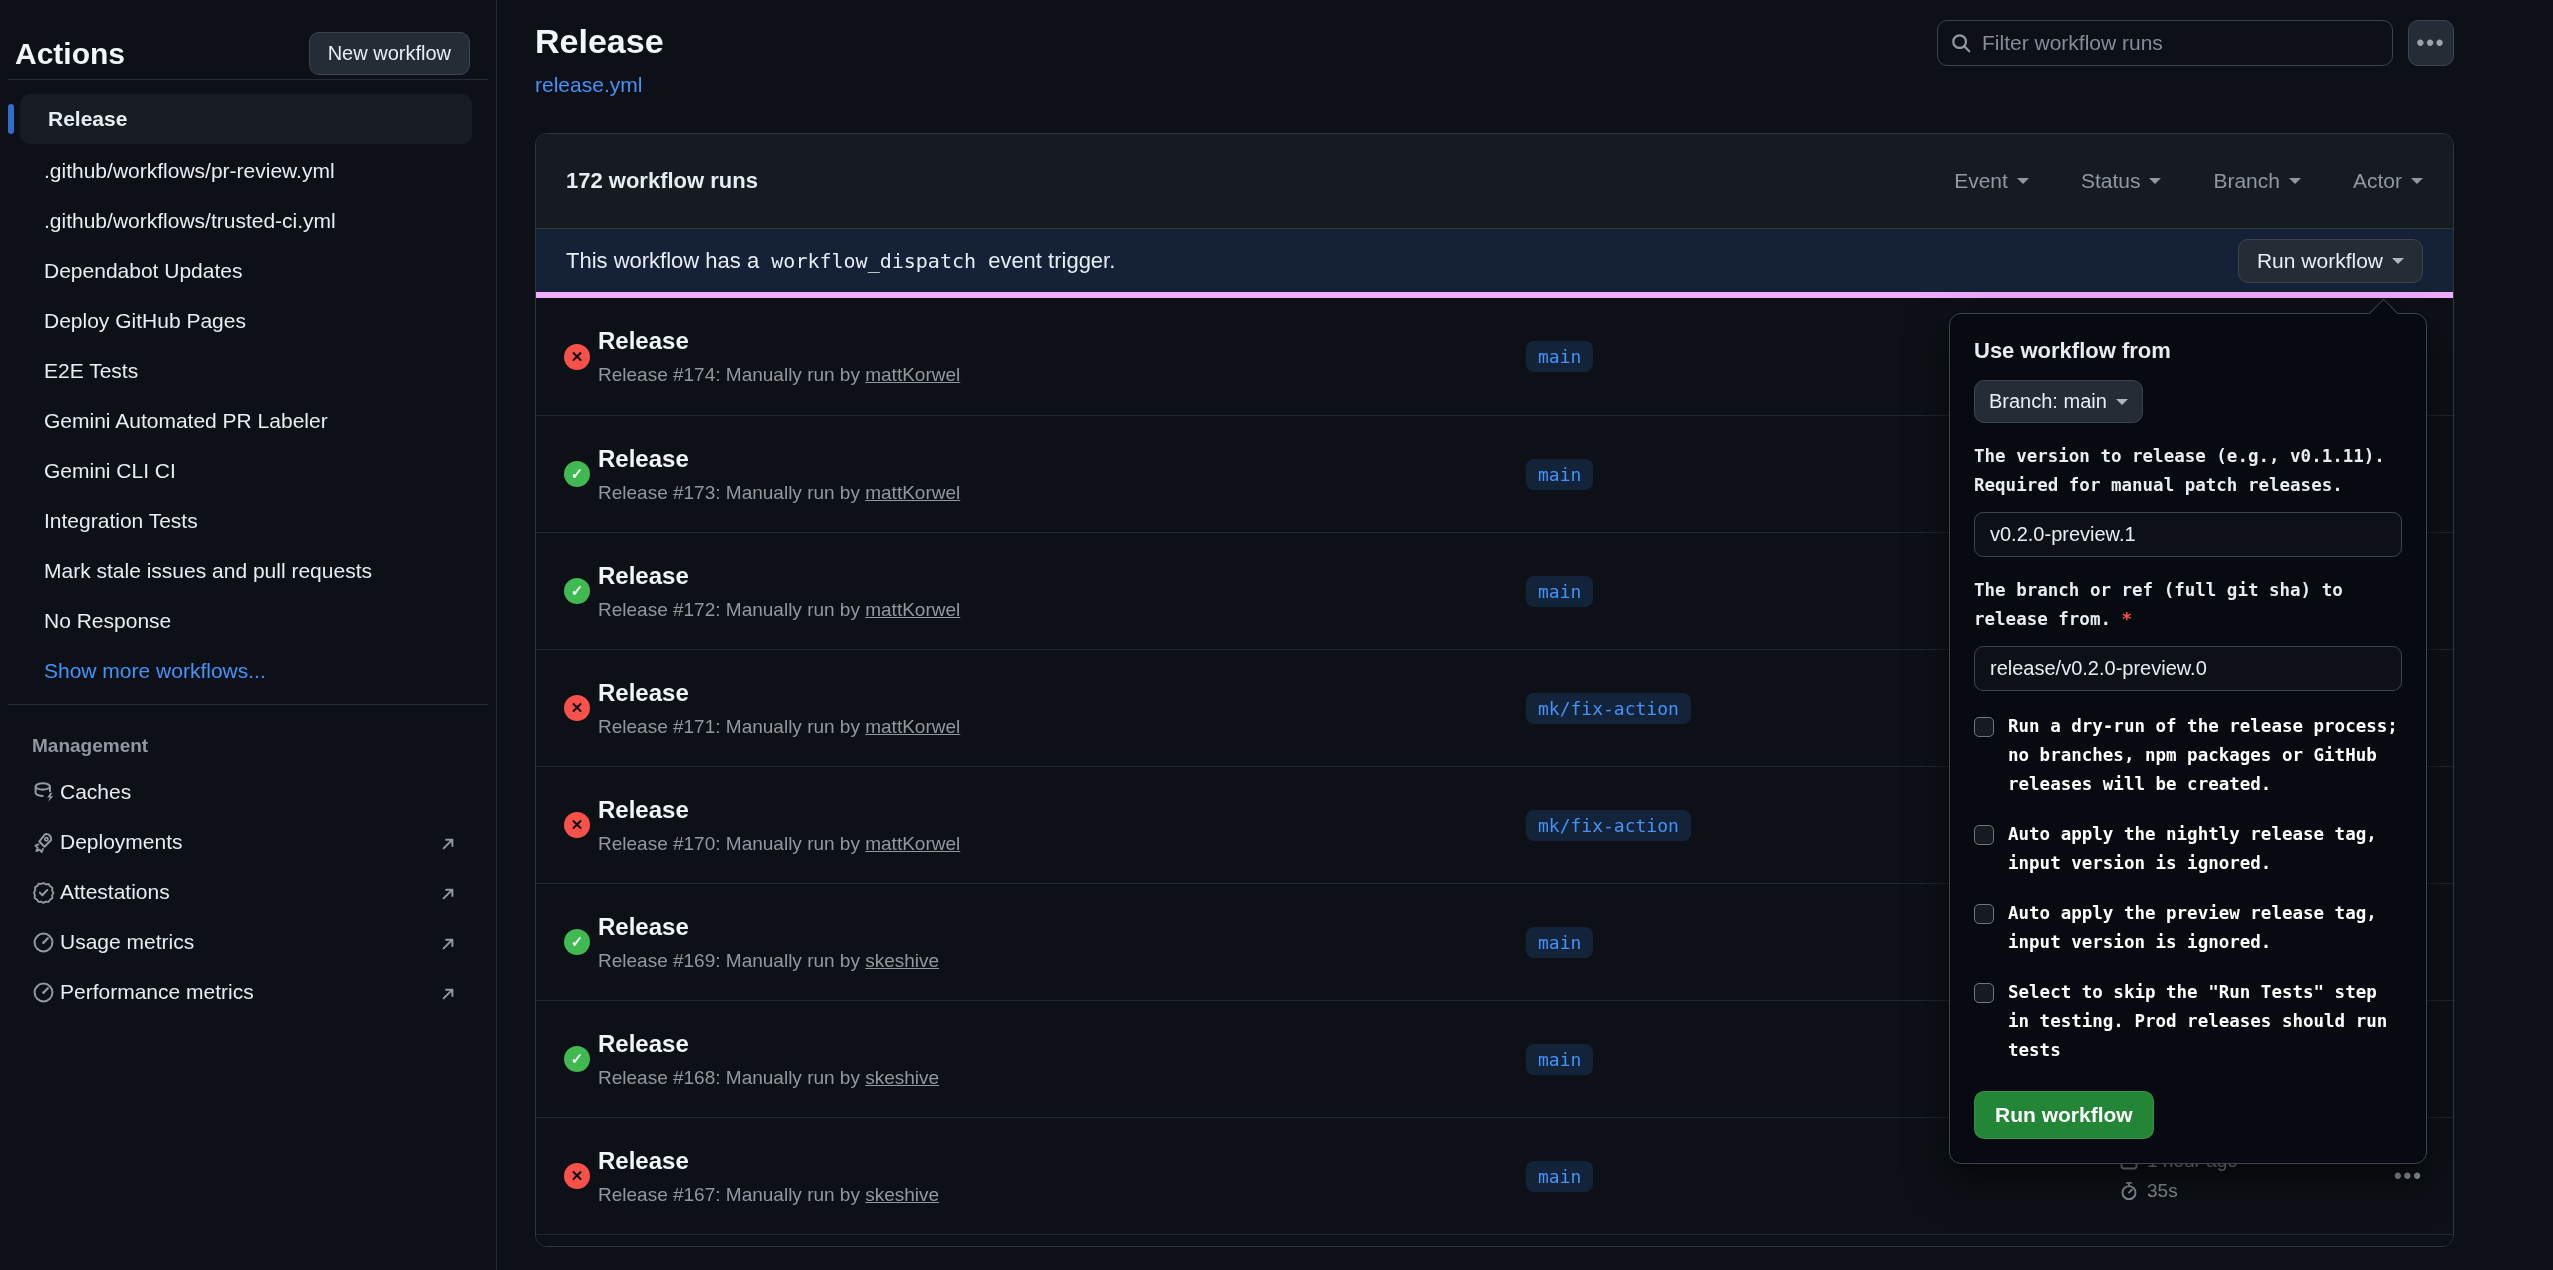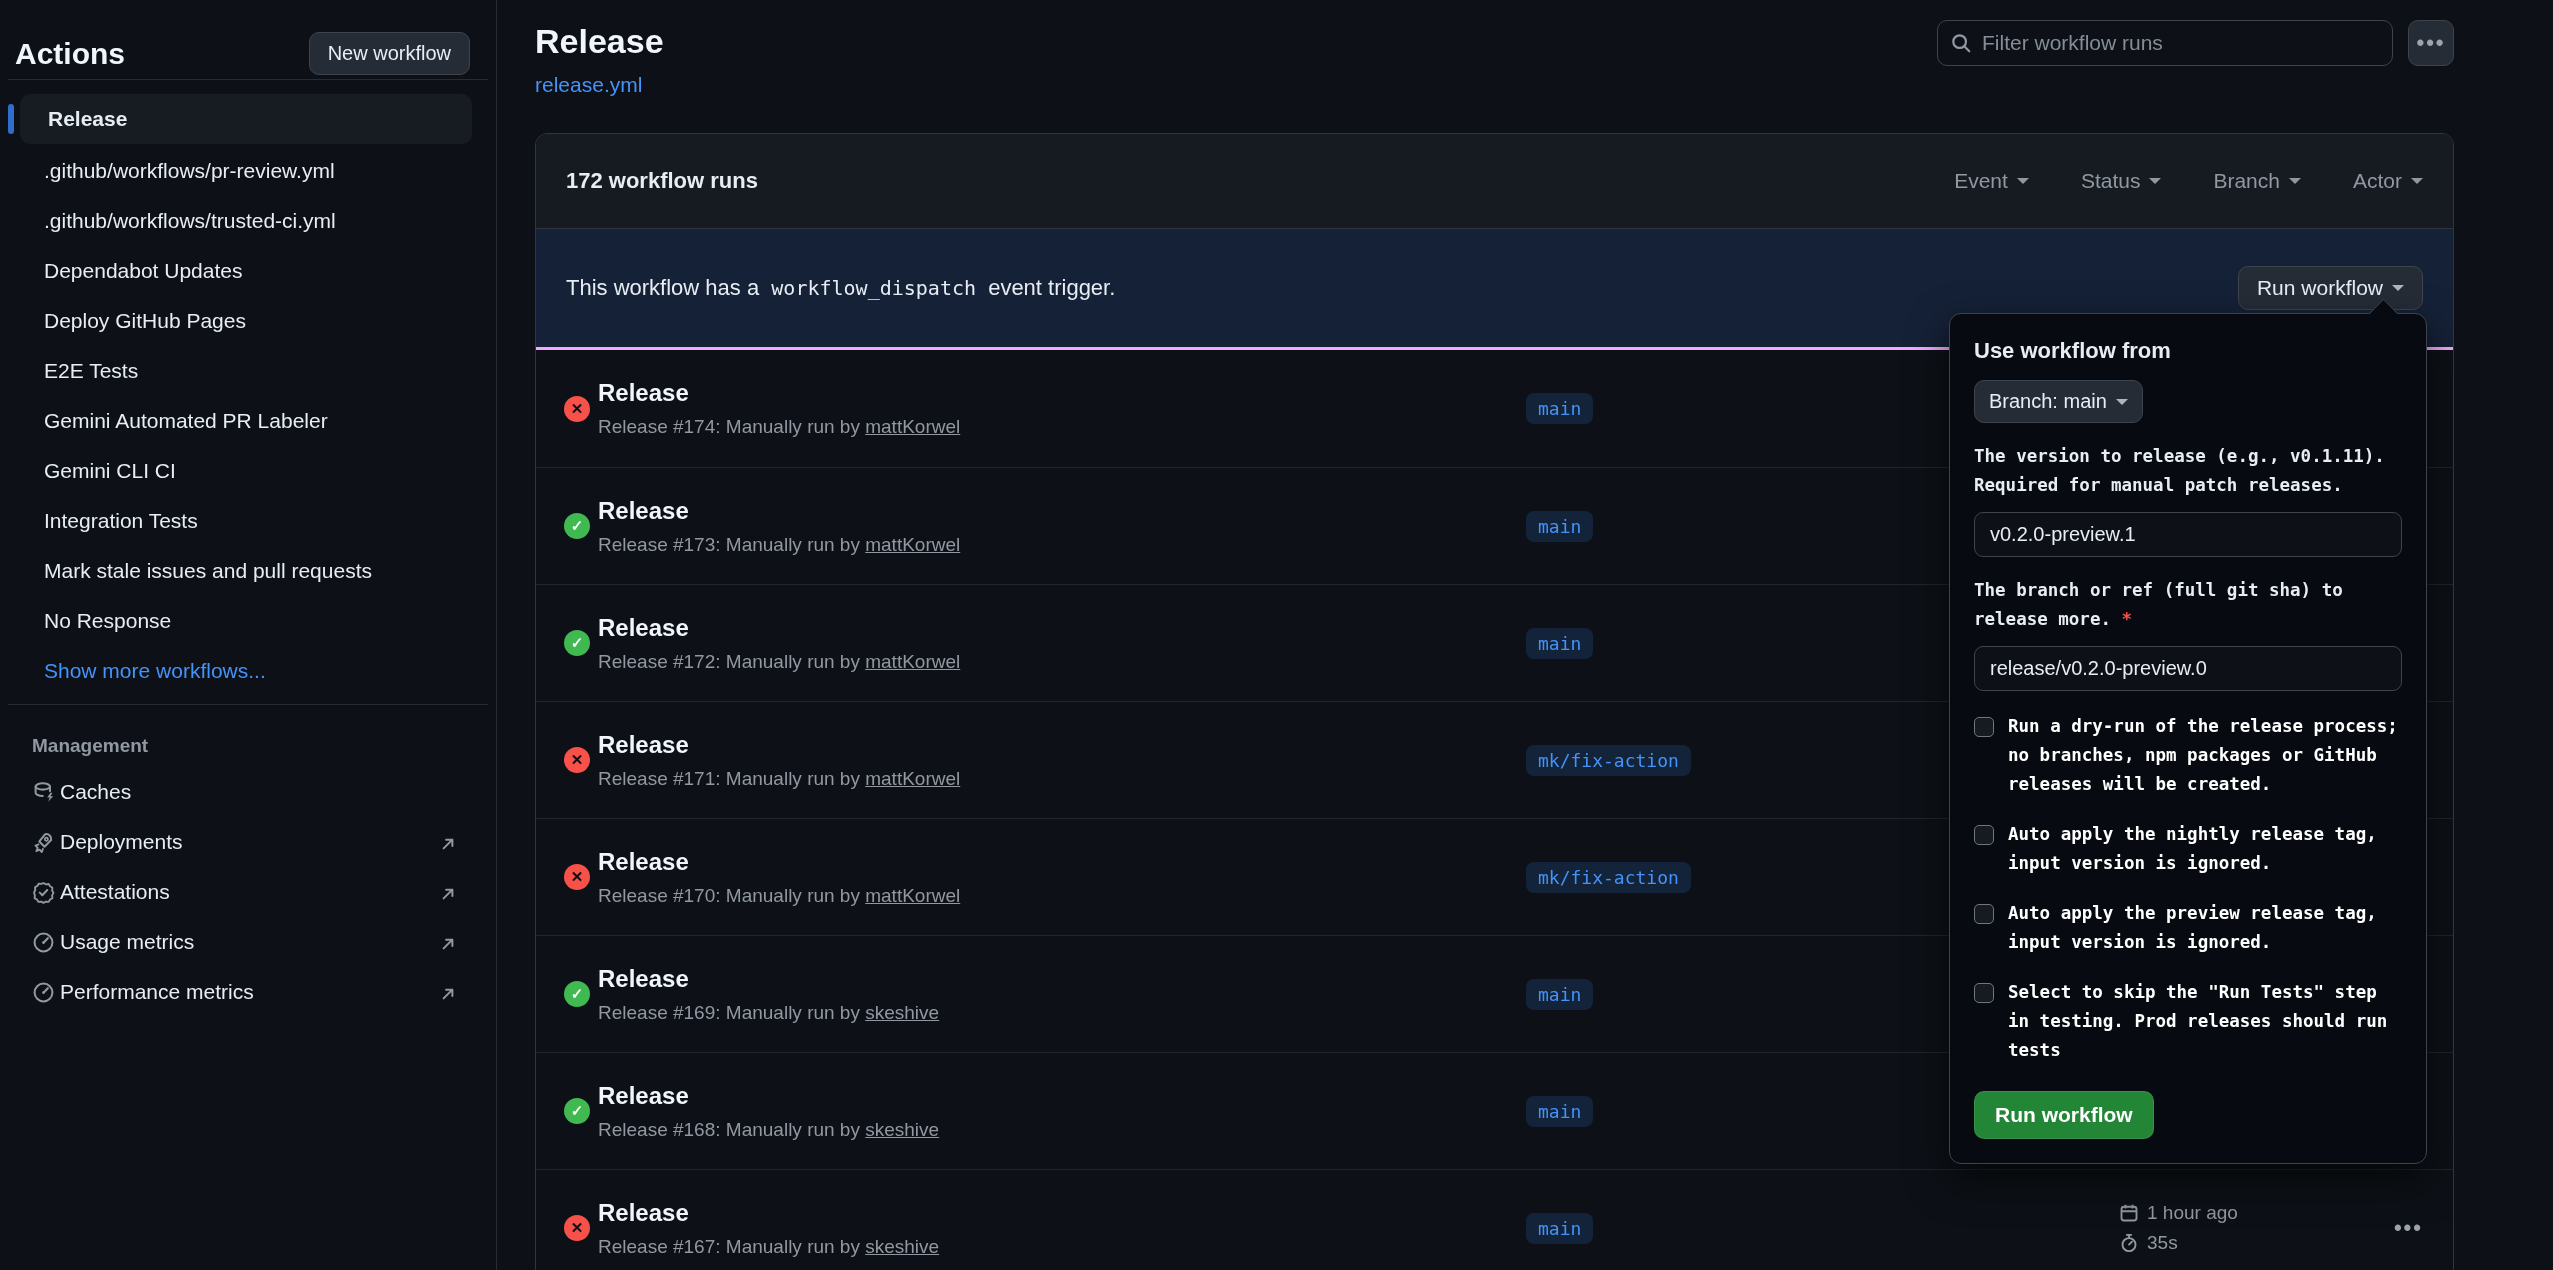--- a/index.html
+++ b/index.html
@@ -49,21 +49,21 @@
 
   
   .runs-panel { position:relative; border:1px solid #30363d; border-radius:12px; overflow:hidden; }
   .panel-head { background:#161b22; height:95px; display:flex; align-items:center; justify-content:space-between; padding:0 30px; border-bottom:1px solid #30363d; }
   .runs-count { font-size:22px; font-weight:bold; }
   .run-filters { display:flex; gap:52px; }
   .run-filter { display:flex; align-items:center; font-size:21px; color:#9198a1; cursor:pointer; }
   .caret { width:0; height:0; border:6px solid transparent; border-top-color:#9198a1; margin-left:9px; transform:translateY(3px); }
   .caret.light { border-top-color:#adb5bd; }
 
-  .dispatch-banner { background:#152137; border-bottom:3px solid #f0abfc; height:121px; display:flex; align-items:center; justify-content:space-between; padding:0 30px; }
+  .dispatch-banner { background:#152137; border-bottom:6px solid #f0abfc; height:69px; display:flex; align-items:center; justify-content:space-between; padding:0 30px; }
   .banner-text { font-size:22px; color:#e6edf3; }
   .banner-text .mono { font-size:20px; padding:0 6px; }
   .runbtn { display:flex; align-items:center; font-weight:500; font-size:21px; }
 
   .run-row { display:grid; grid-template-columns:962px 420px 1fr; height:117px; padding:0 30px 0 28px; align-items:center; background:#0d1117; }
   .run-row + .run-row, .run-row-stub { border-top:1px solid #21262d; }
   .run-row-stub { height:12px; background:#0d1117; }
   .run-main { display:flex; align-items:center; gap:8px; }
   .status-icon { width:26px; height:26px; border-radius:50%; display:flex; align-items:center; justify-content:center; font-size:15px; font-weight:bold; flex:none; }
   .run-row[data-status="failure"] .status-icon { background:#f85149; color:#0d1117; }
@@ -393,21 +393,21 @@
 
       <div class="run-dialog">
         <div class="rd-title">Use workflow from</div>
         <button class="btn rd-branch-btn">
           <span>Branch: main</span>
           <span class="caret light"></span>
         </button>
         <div class="rd-desc">The version to release (e.g., v0.1.11). Required for manual patch releases.</div>
         <input class="rd-input" type="text" value="v0.2.0-preview.1" style="">
         <div class="rd-desc">
-          <span>The branch or ref (full git sha) to release more.</span>
+          <span>The branch or ref (full git sha) to release from.</span>
           <span class="req">*</span>
         </div>
         <input class="rd-input" type="text" value="release/v0.2.0-preview.0" style="">
         <div id="rd-checks">
             <label class="rd-check">
               <input type="checkbox" style="">
               <span class="lbl">Run a dry-run of the release process; no branches, npm packages or GitHub releases will be created.</span>
             </label>
             <label class="rd-check">
               <input type="checkbox" style="">

